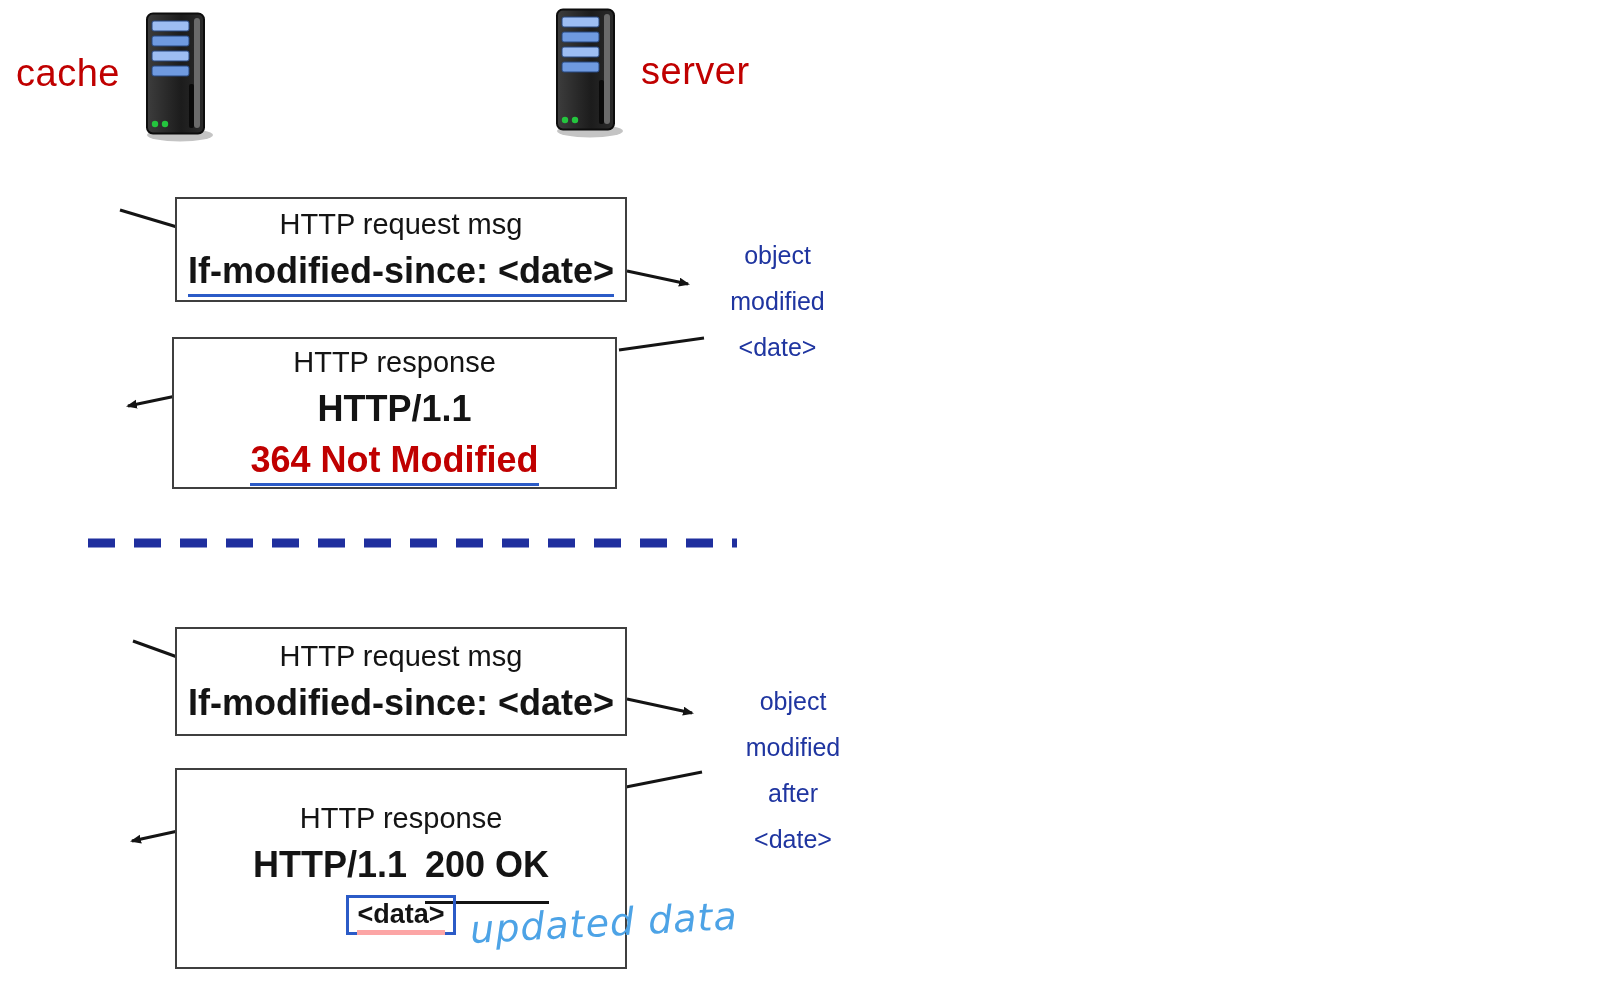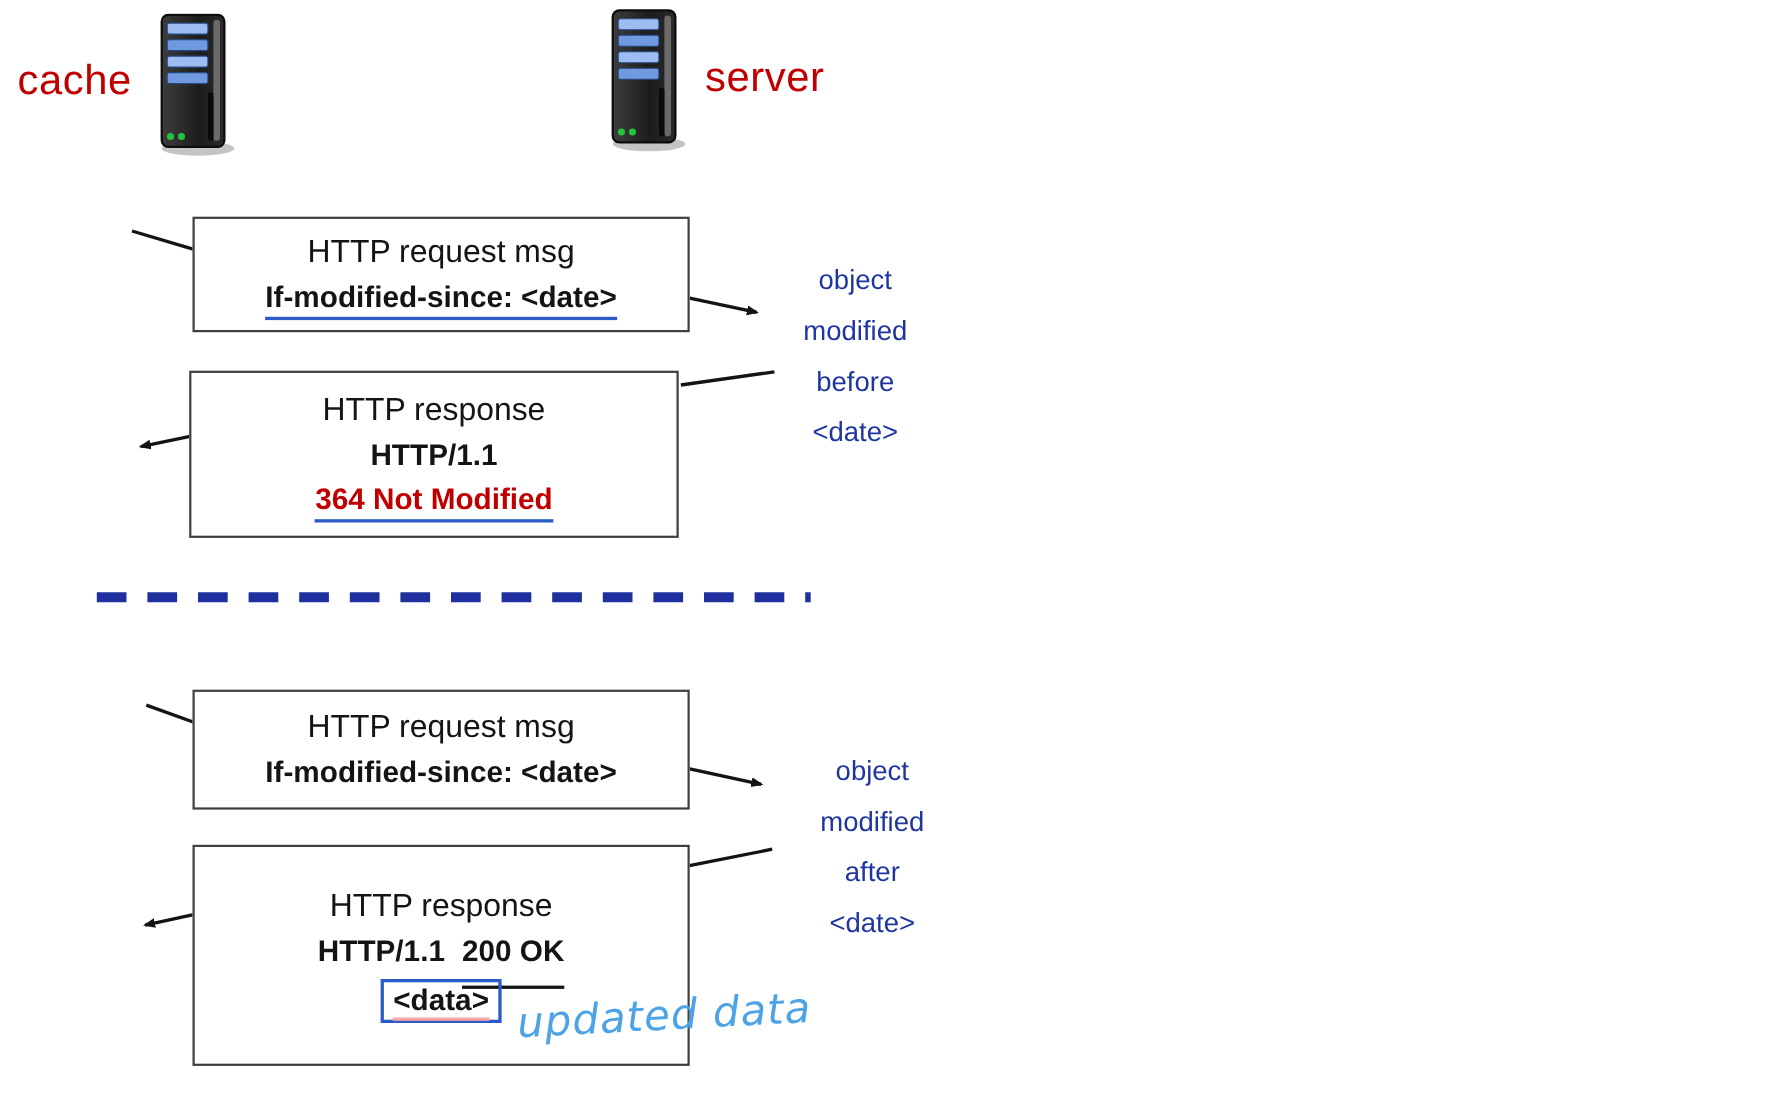--- a/index.html
+++ b/index.html
@@ -12,33 +12,33 @@
     position:absolute;font-size:38px;color:var(--host-label-red,#C00000);
     font-weight:400;letter-spacing:0.5px;
   }
   .server-icon{position:absolute;width:76px;height:130px;}
   .msg-box{
     position:absolute;border:2px solid #3f3f3f;background:#fff;
     display:flex;flex-direction:column;align-items:center;justify-content:center;
     text-align:center;gap:9px;
   }
   .box-title{font-size:29px;color:#141414;}
-  .box-bold{font-size:27px;font-weight:700;color:#141414;}
+  .box-bold{font-size:36px;font-weight:700;color:#141414;}
   .u-blue{border-bottom:3px solid var(--underline-blue,#2B5BC7);padding-bottom:3px;}
   .u-black{border-bottom:3px solid #141414;padding-bottom:16px;}
   .status-err{color:var(--status-error-red,#C00000);}
   .note{
     position:absolute;color:var(--note-blue,#1F35A0);
     font-size:25px;line-height:46px;text-align:center;
   }
   .data-chip{
     display:inline-block;border:3px solid var(--underline-blue,#2B5BC7);
     padding:1px 8px 2px 8px;font-weight:700;font-size:27px;color:#141414;
   }
-  .data-chip .inner{border-bottom:3px solid #fca5a5;padding-bottom:1px;}
+  .data-chip .inner{border-bottom:5px solid #fca5a5;padding-bottom:1px;}
   .handwriting{
     position:absolute;color:var(--handwriting-blue,#4DA3E6);
     font-size:38px;font-style:italic;transform:rotate(-3deg);
     font-family:"DejaVu Sans", sans-serif;letter-spacing:1px;white-space:nowrap;
   }
 </style>
 </head>
 <body>
 
 <div class="canvas">
@@ -96,21 +96,20 @@
 
   <div class="msg-box" style="left:172px;top:337px;width:441px;height:148px;">
     <div class="box-title">HTTP response</div>
     <div class="box-bold">HTTP/1.1</div>
     <div class="box-bold"><span class="status-err u-blue">364 Not Modified</span></div>
   </div>
 
   <div class="note" style="left:690px;top:232px;width:175px;">
     <div>object</div>
     <div>modified</div>
-    <div>before</div>
     <div>&lt;date&gt;</div>
   </div>
 
   <div class="msg-box" style="left:175px;top:627px;width:448px;height:105px;">
     <div class="box-title">HTTP request msg</div>
     <div class="box-bold">If-modified-since: &lt;date&gt;</div>
   </div>
 
   <div class="msg-box" style="left:175px;top:768px;width:448px;height:197px;">
     <div class="box-title">HTTP response</div>

